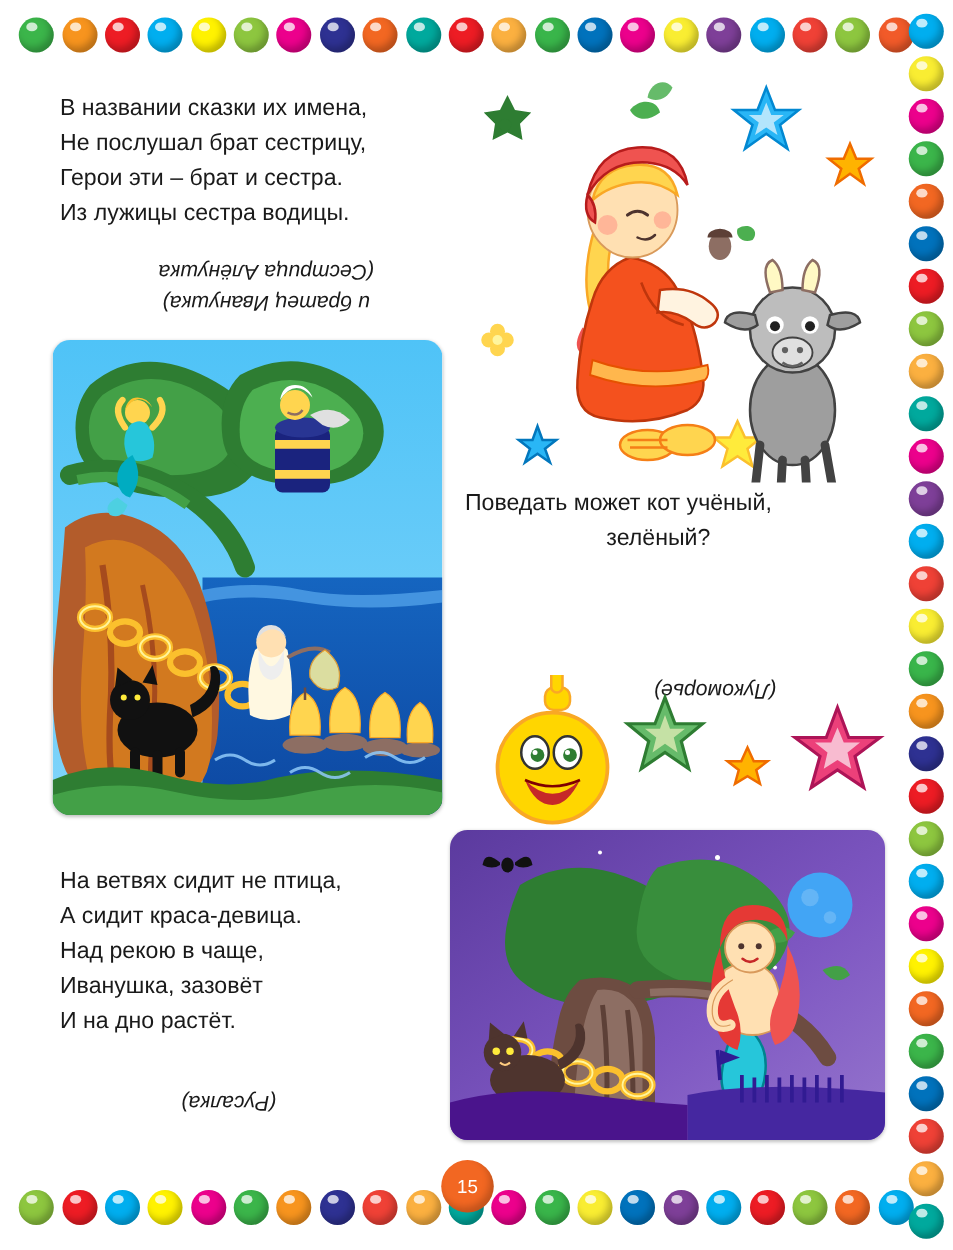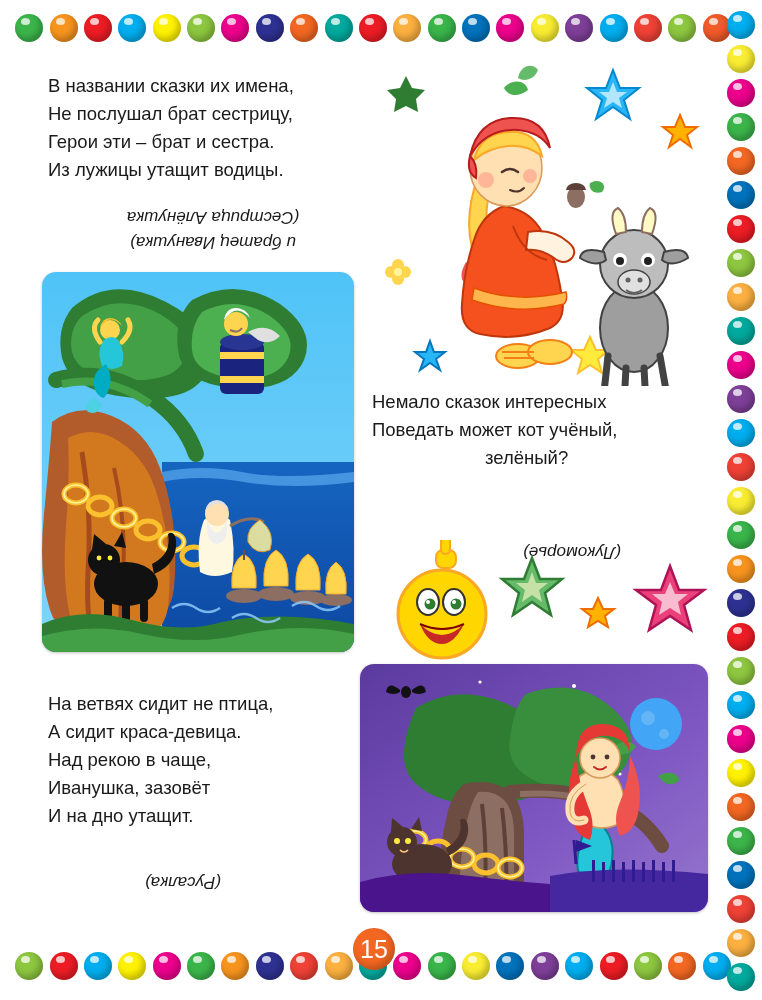--- a/index.html
+++ b/index.html
@@ -70,21 +70,21 @@
   }
 
   
   .pagenum {
     position: absolute;
     left: 341px; top: 928px;
     width: 42px; height: 42px;
     border-radius: 50%;
     background: #f26722;
     color: #fff;
-    font-size: 25px;
+    font-size: 15px;
     display: flex; align-items: center; justify-content: center;
     box-shadow: inset -3px -4px 6px rgba(0,0,0,0.2);
   }
 </style>
 </head>
 <body>
 
 <div class="page">
 
   <div class="beads beads-top" id="beads-top">
@@ -162,21 +162,21 @@
       <div class="bead" style="background: rgb(0, 114, 188);"></div>
       <div class="bead" style="background: rgb(239, 65, 54);"></div>
       <div class="bead" style="background: rgb(251, 176, 64);"></div>
       <div class="bead" style="background: rgb(0, 169, 157);"></div>
     </div>
 
   <div class="riddle" style="left:36px; top:72px; width:330px;">
     <div>В названии сказки их имена,</div>
     <div>Не послушал брат сестрицу,</div>
     <div>Герои эти – брат и сестра.</div>
-    <div>Из лужицы утащит водицы.</div>
+    <div>Из лужицы сестра водицы.</div>
   </div>
 
   <div class="answer" style="left:36px; top:205px; width:330px; line-height:25px;">
     <div>и братец Иванушка)</div>
     <div>(Сестрица Алёнушка</div>
   </div>
 
   <div style="position:absolute; left:366px; top:56px; width:330px; height:330px;">
     <svg viewBox="0 0 330 330" width="330" height="330">
 
@@ -379,21 +379,20 @@
 
       <g stroke="#90caf9" stroke-width="2.5" fill="none" opacity="0.85">
         <path d="M130 336 q12 -8 24 0 q12 8 24 0"></path>
         <path d="M190 346 q12 -8 24 0 q12 8 24 0"></path>
         <path d="M250 334 q12 -8 24 0 q12 8 24 0"></path>
       </g>
     </svg>
   </div>
 
   <div class="riddle" style="left:360px; top:388px; width:336px;">
-    <div>Немало сказок интересных</div>
     <div>Поведать может кот учёный,</div>
     <div>                      зелёный?</div>
   </div>
 
   <div class="answer" style="left:430px; top:542px; width:260px;">
     <div>(Лукоморье)</div>
   </div>
 
   <div style="position:absolute; left:352px; top:540px; width:352px; height:120px;">
     <svg viewBox="0 0 352 120" width="352" height="120">
@@ -429,21 +428,21 @@
         <path d="M0 -18 L5 -6 18 -6 L8 2 11 15 0 8 -11 15 -8 2 -18 -6 -5 -6 Z" fill="#f8bbd0"></path>
       </g>
     </svg>
   </div>
 
   <div class="riddle" style="left:36px; top:690px; width:310px;">
     <div>На ветвях сидит не птица,</div>
     <div>А сидит краса-девица.</div>
     <div>Над рекою в чаще,</div>
     <div>Иванушка, зазовёт</div>
-    <div>И на дно утащит.</div>
+    <div>И на дно растёт.</div>
   </div>
 
   <div class="answer" style="left:36px; top:872px; width:270px;">
     <div>(Русалка)</div>
   </div>
 
   <div class="illus" style="left:348px; top:664px; width:348px; height:248px;">
     <svg viewBox="0 0 348 248" width="348" height="248">
       <defs>
         <linearGradient id="night" x1="0" y1="0" x2="1" y2="1">

